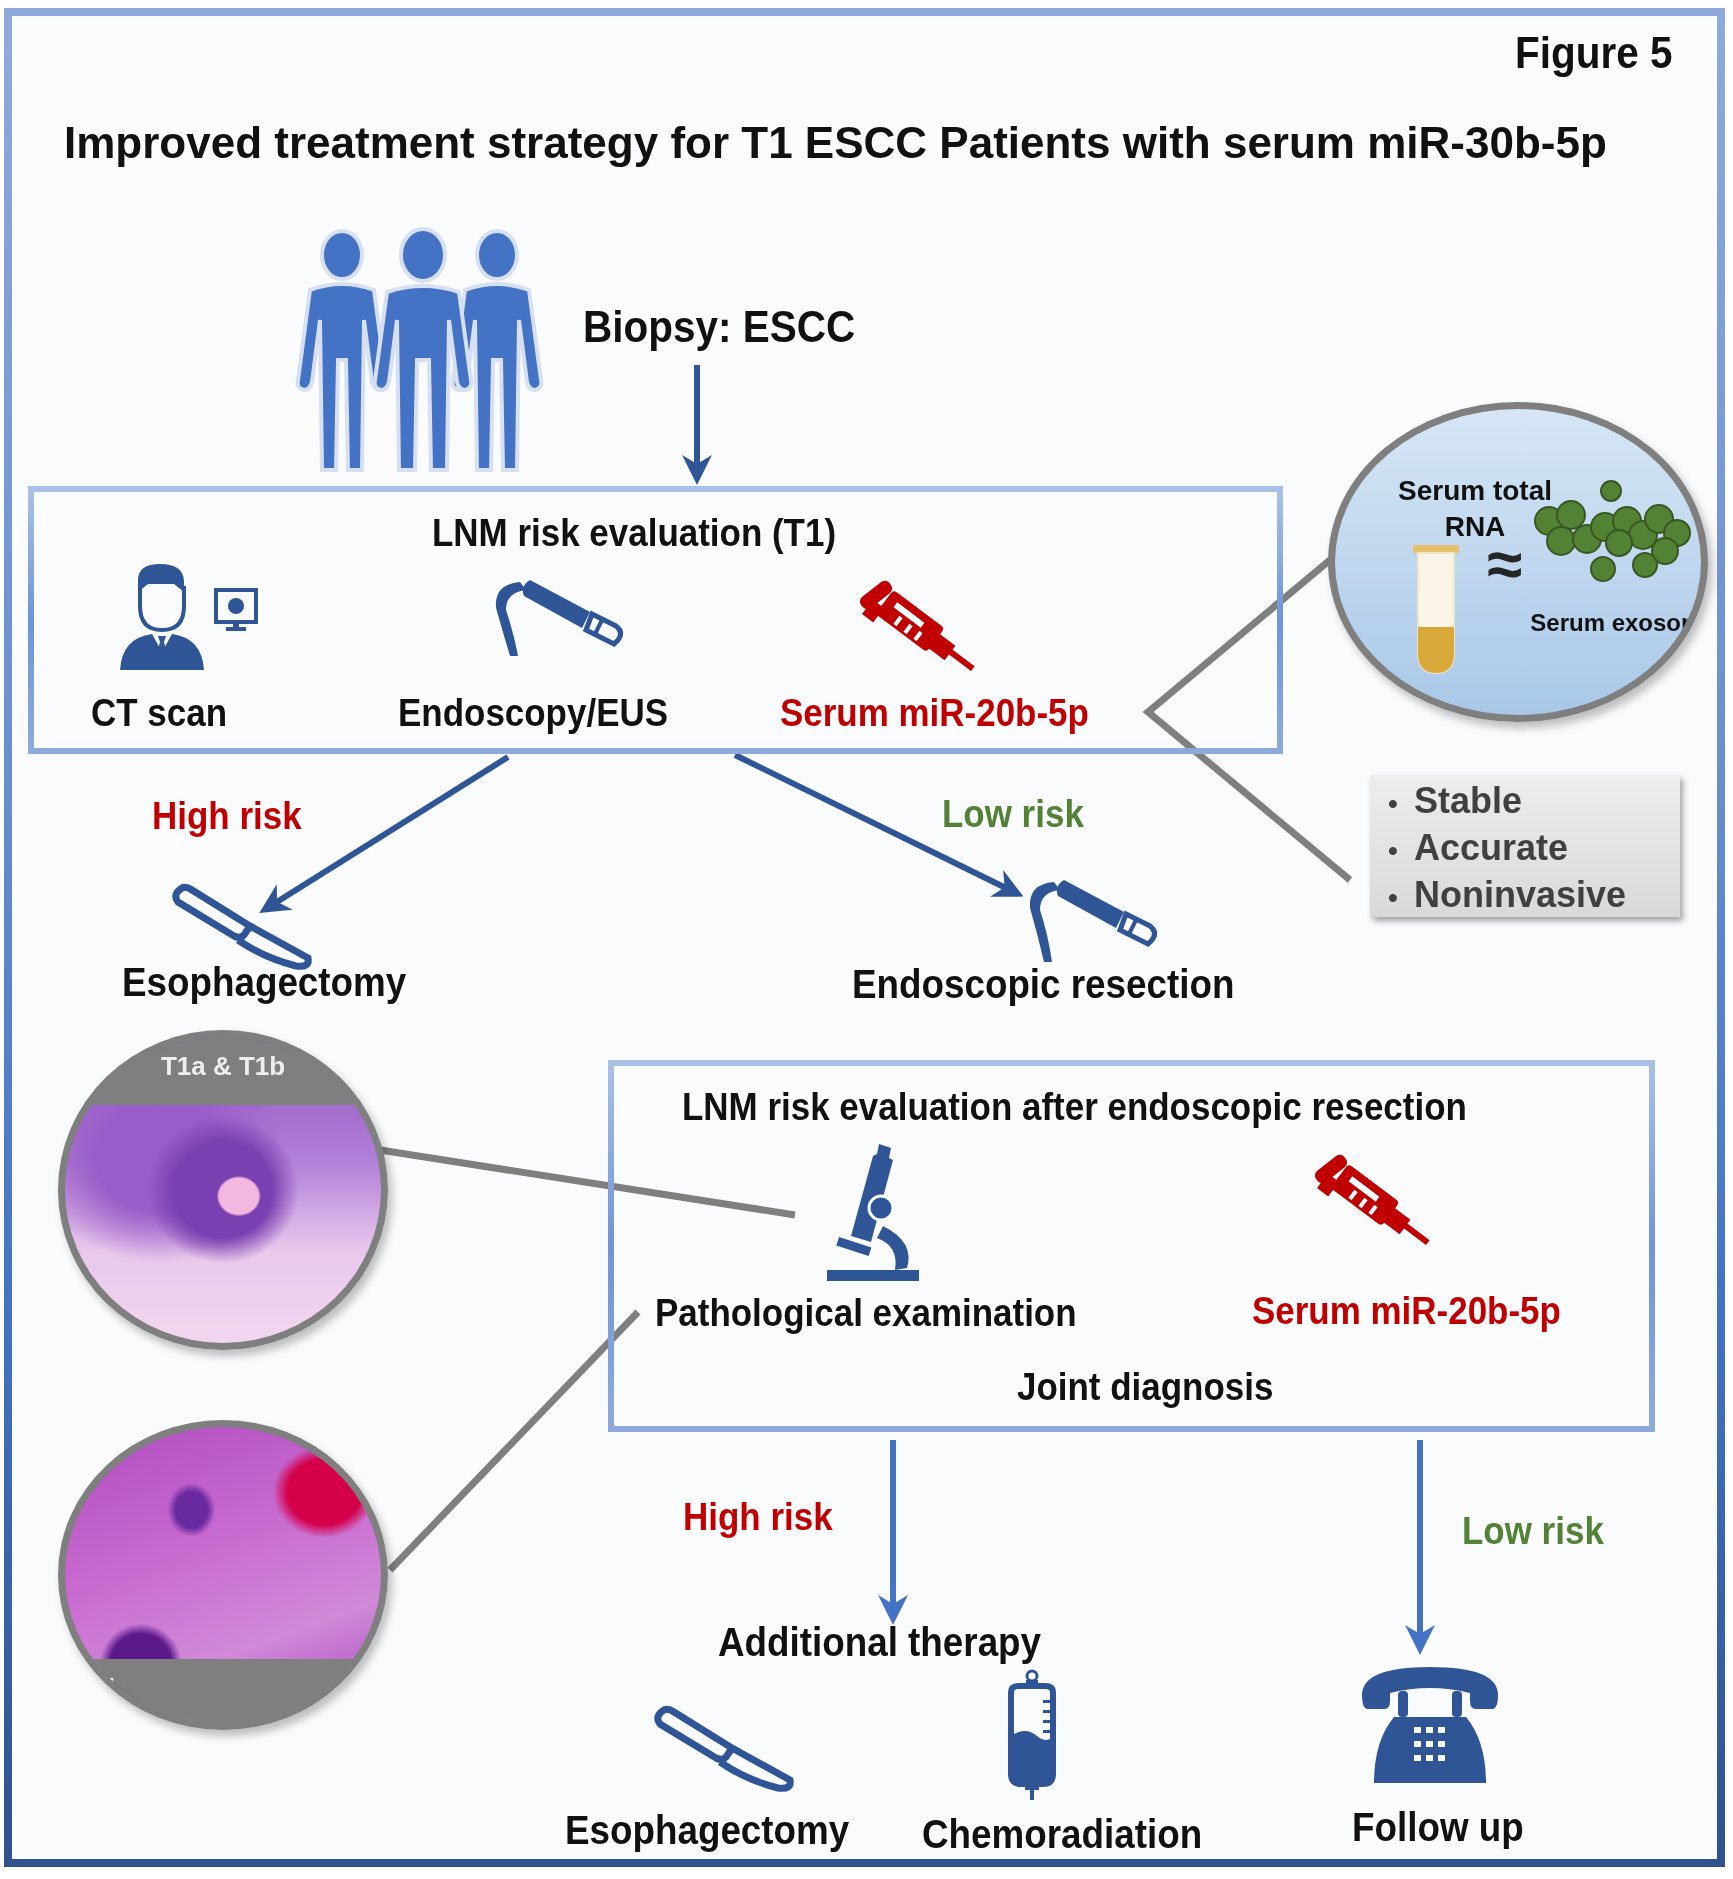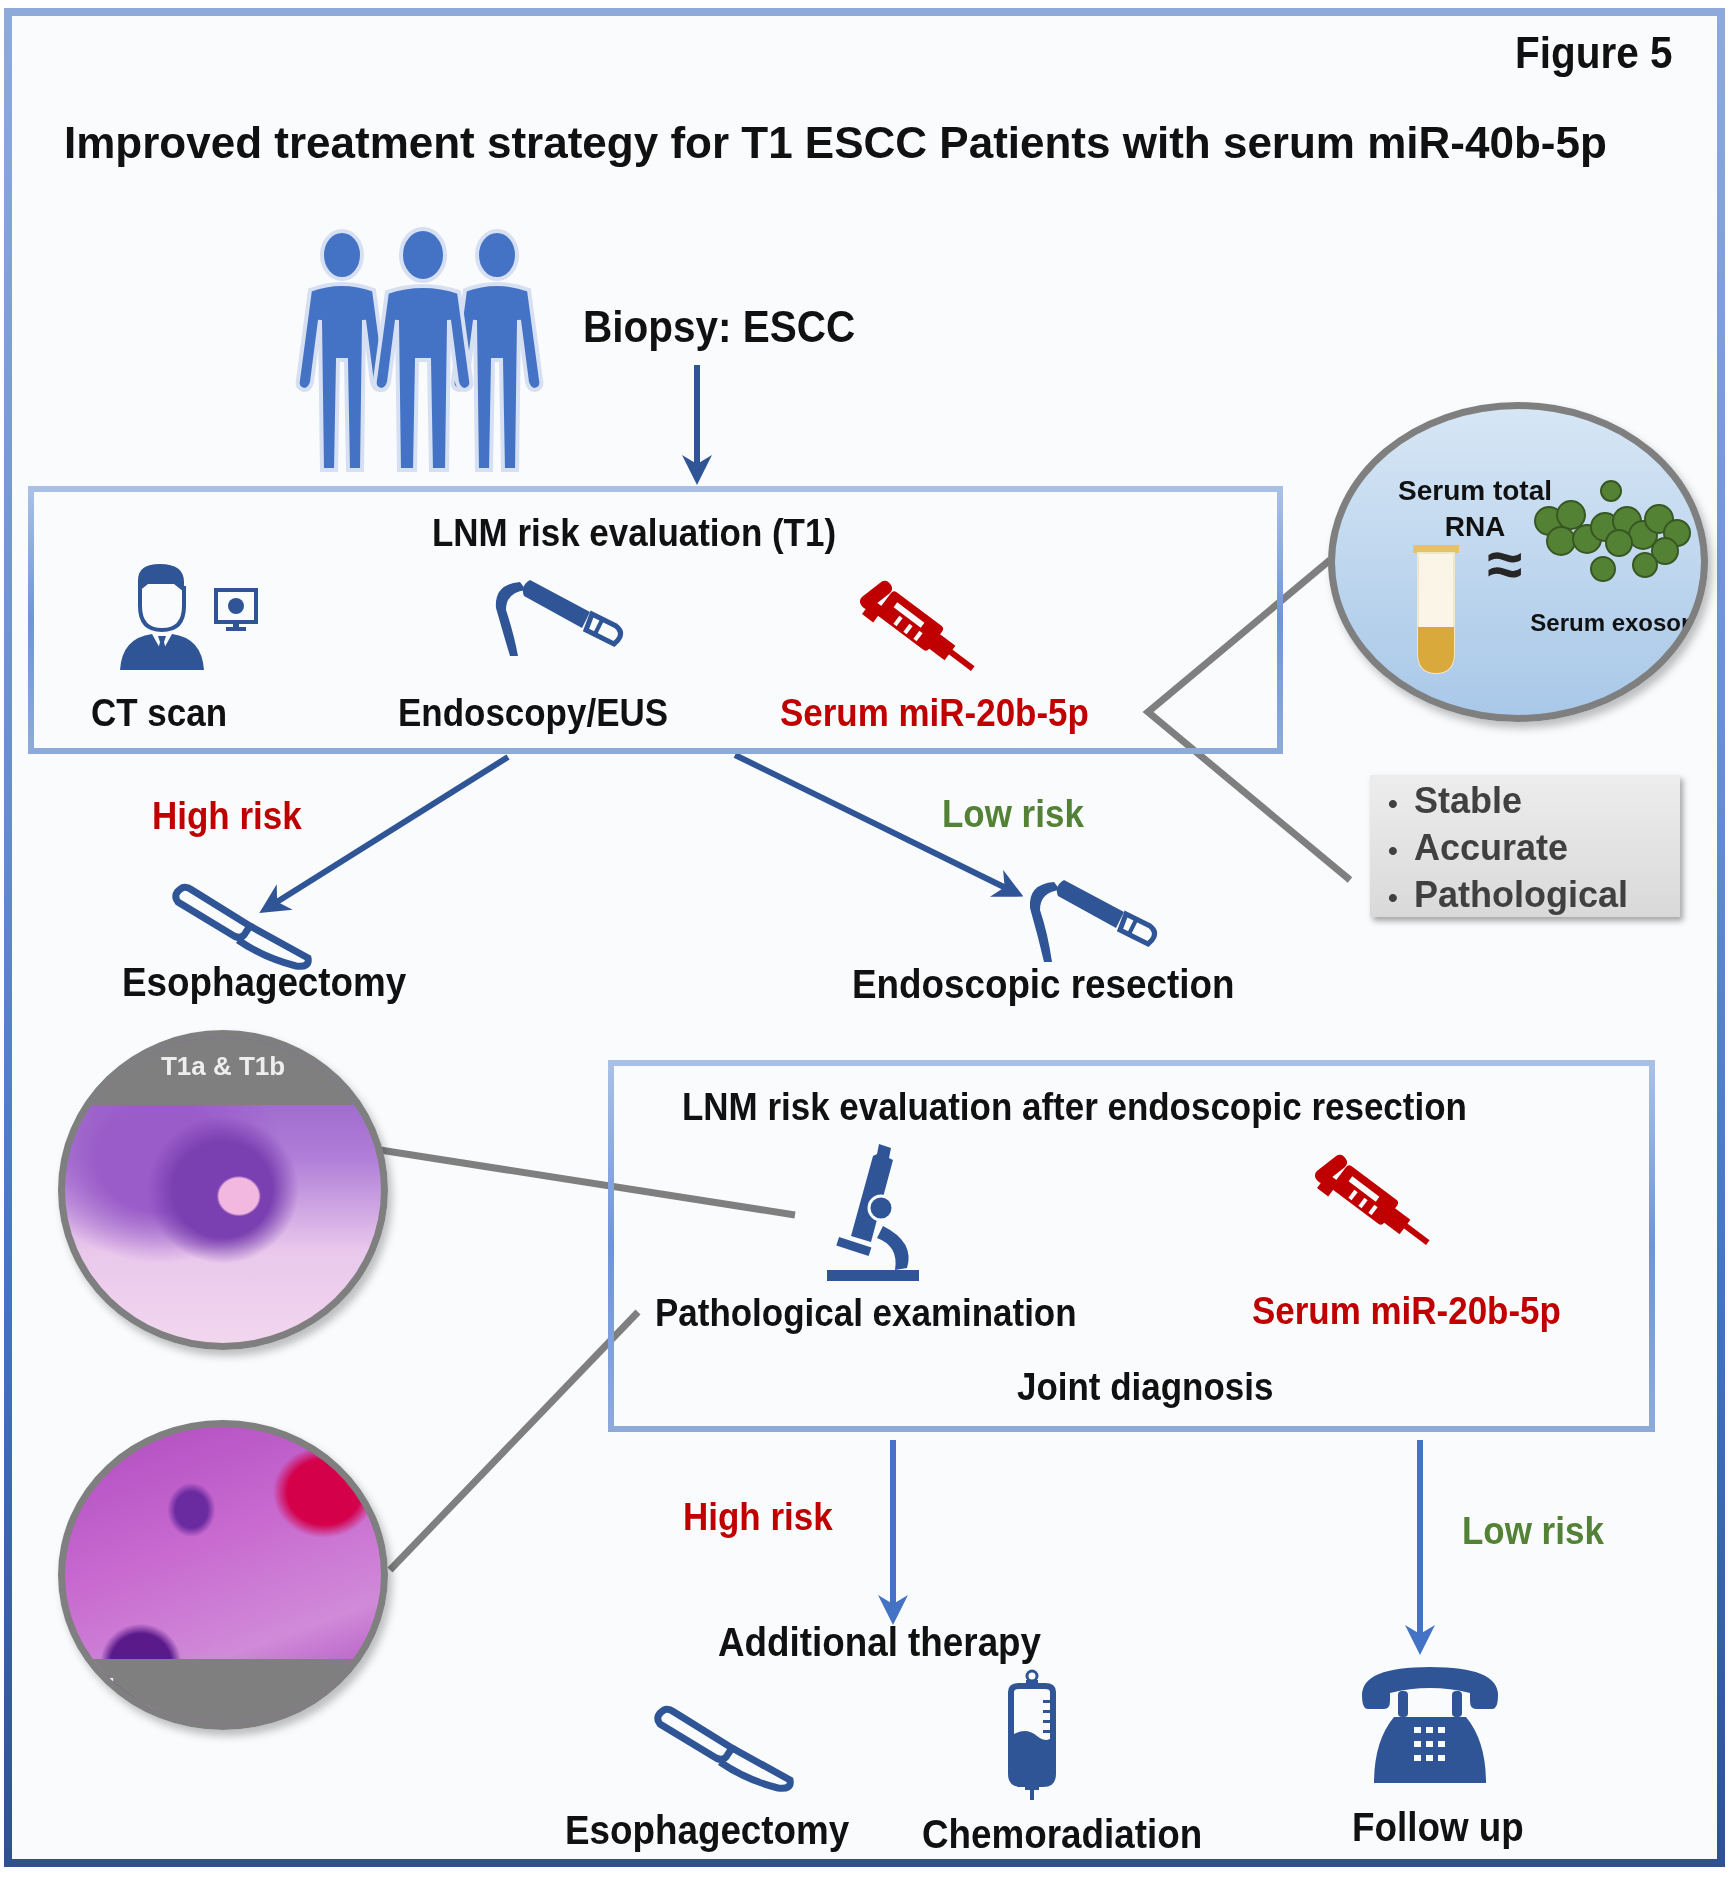--- a/index.html
+++ b/index.html
@@ -18,21 +18,21 @@
   .props ul{margin:0;padding:4px 0 0 18px;list-style:none;}
   .props li{font-weight:bold;font-size:36px;color:#404040;line-height:44px;}
   .props li .dot{display:inline-block;width:26px;font-size:28px;}
 </style>
 </head>
 <body>
 
 <div class="frame"></div>
 
 <div class="txt black" style="left:1515px;top:28px;font-size:44px;">Figure 5</div>
-<div class="txt black" style="left:64px;top:118px;font-size:44px;transform:scaleX(1.0);">Improved treatment strategy for T1 ESCC Patients with serum miR-40b-5p</div>
+<div class="txt black" style="left:64px;top:118px;font-size:44px;transform:scaleX(1.0);">Improved treatment strategy for T1 ESCC Patients with serum miR-30b-5p</div>
 
 <svg class="abs" style="left:300px;top:230px;" width="250" height="245" viewBox="0 0 250 245">
   <g fill="#4472c4" stroke="#d6e0f2" stroke-width="4">
     <g transform="translate(157,0)">
       <ellipse cx="40" cy="25" rx="20" ry="24"></ellipse>
       <path d="M8 60 Q40 48 72 60 L84 150 Q86 158 78 160 Q72 160 70 152 L62 90 L60 240 L46 240 L44 130 L36 130 L34 240 L20 240 L18 90 L10 152 Q8 160 2 160 Q-6 158 -4 150 Z"></path>
     </g>
     <g transform="translate(2,0)">
       <ellipse cx="40" cy="25" rx="20" ry="24"></ellipse>
       <path d="M8 60 Q40 48 72 60 L84 150 Q86 158 78 160 Q72 160 70 152 L62 90 L60 240 L46 240 L44 130 L36 130 L34 240 L20 240 L18 90 L10 152 Q8 160 2 160 Q-6 158 -4 150 Z"></path>
@@ -136,21 +136,21 @@
         <circle cx="88" cy="62" r="13"></circle>
     </g>
   </svg>
   <div class="txt black" style="left:188px;top:196px;font-size:24px;transform:none;text-align:center;width:200px;line-height:36px;white-space:normal;">Serum exosome</div>
 </div>
 
 <div class="props">
   <ul>
     <li><span class="dot">•</span><span>Stable</span></li>
     <li><span class="dot">•</span><span>Accurate</span></li>
-    <li><span class="dot">•</span><span>Pathological</span></li>
+    <li><span class="dot">•</span><span>Noninvasive</span></li>
   </ul>
 </div>
 
 <div class="txt red" style="left:152px;top:795px;font-size:38px;">High risk</div>
 <div class="txt green" style="left:942px;top:793px;font-size:38px;">Low risk</div>
 
 <svg class="abs" style="left:168px;top:880px;" width="150" height="80" viewBox="0 0 150 80">
   <g fill="none" stroke="#2f5597" stroke-width="7">
     <path d="M14 8 Q4 14 10 22 L66 56 Q74 60 78 52 L82 46 L24 10 Q18 6 14 8 Z"></path>
     <path d="M82 46 L140 78 Q142 88 128 86 Q96 78 70 60"></path>

